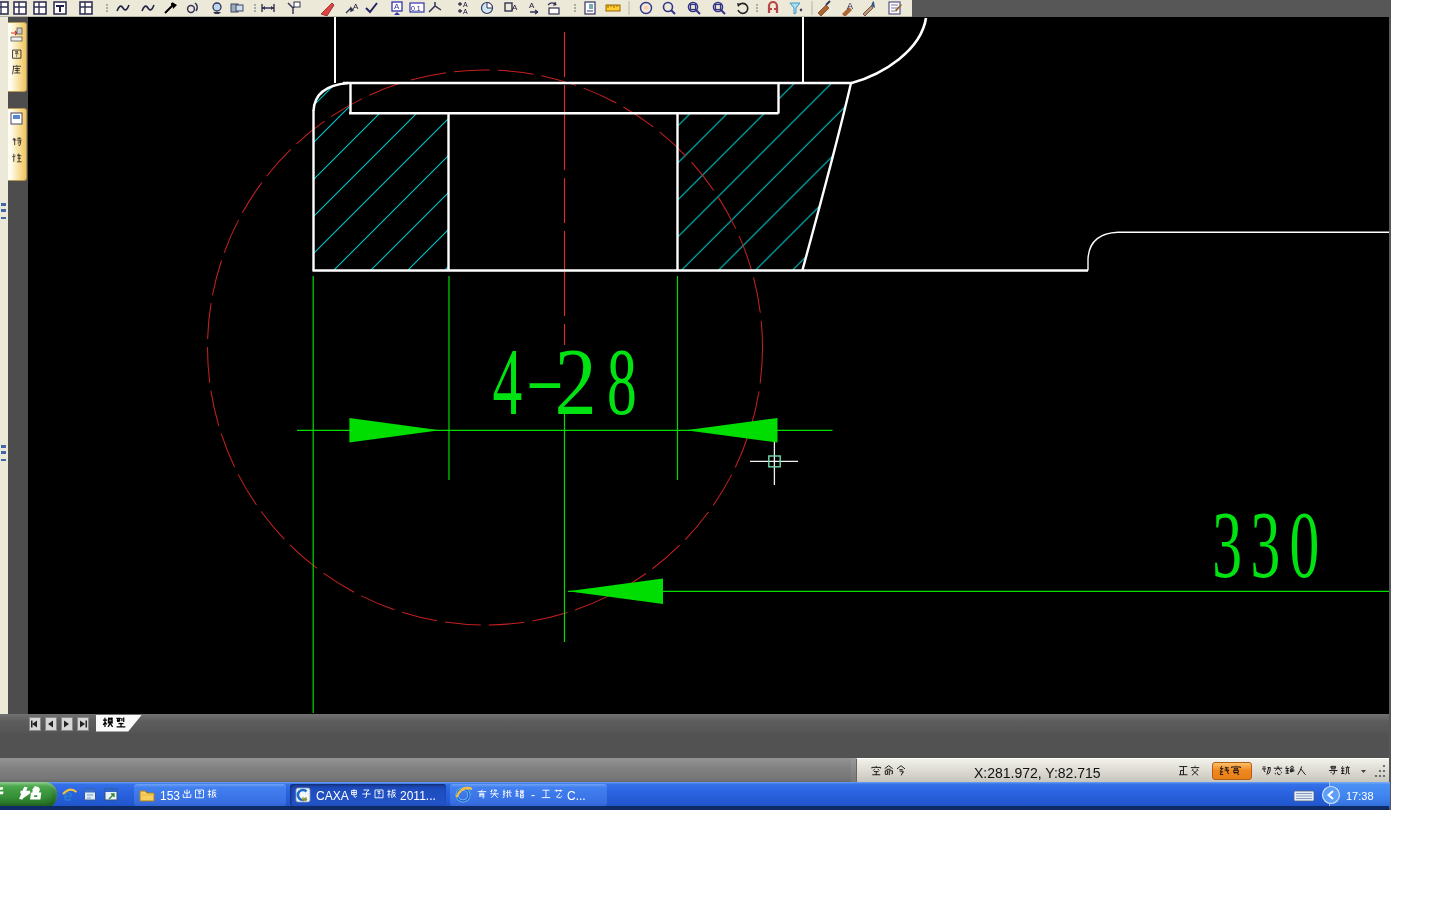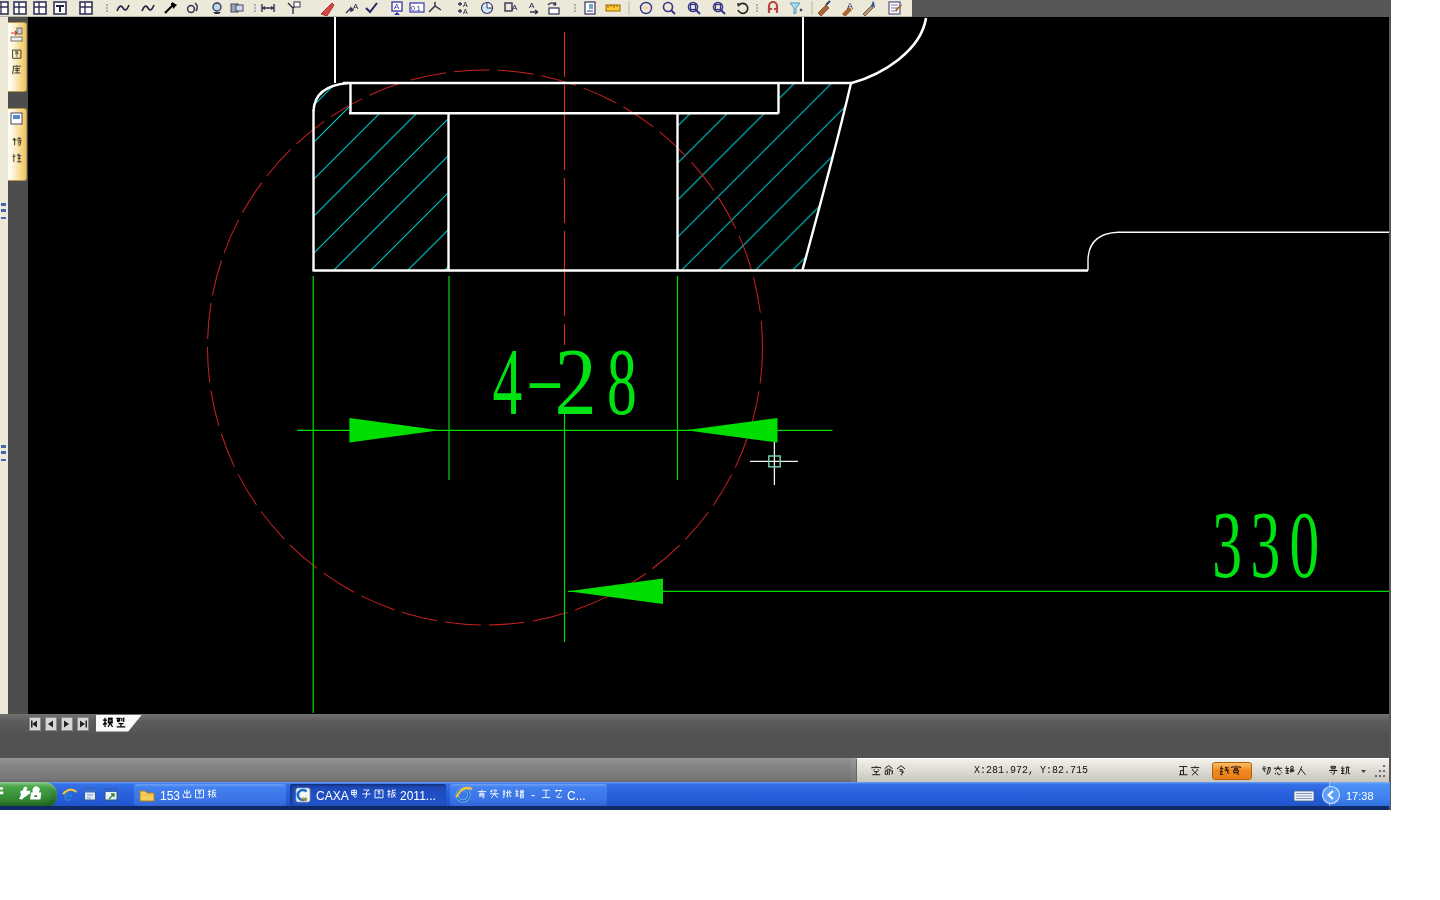--- a/index.html
+++ b/index.html
@@ -453,21 +453,21 @@
       </g>
   </svg>
 </div>
 
 <div class="abs" style="left:0;top:733px;width:1389px;height:25px;background:#525252"></div>
 
 <div class="abs" style="left:0;top:758px;width:856px;height:24px;background:linear-gradient(#949494,#828282 40%,#777 85%,#6a6a6a);box-sizing:border-box"></div>
 <div class="abs" style="left:851px;top:758px;width:5px;height:24px;background:linear-gradient(#9a9a9a,#777)"></div>
 <div class="abs" id="status" style="left:856px;top:758px;width:533px;height:24px;background:linear-gradient(#f2f1ea,#c8c5bc);border-top:1px solid #fff;border-left:1px solid #666;box-sizing:border-box">
   <div class="abs" style="left:355px;top:2.5px;width:39.5px;height:18px;background:linear-gradient(#ffc06a,#f08820 45%,#e87f18);border:1px solid #b06010;border-radius:3px;box-sizing:border-box"></div>
-  <span class="abs" style="left:117px;top:6px;font-family:Liberation Mono, monospace;font-size:10px;color:#111">X:281.972, Y:82.715</span>
+  <span class="abs" style="left:117px;top:6px;font-family:Liberation Sans, sans-serif;font-size:14px;color:#111">X:281.972, Y:82.715</span>
   <svg class="abs" width="533" height="24" style="left:0;top:0" color="#111" stroke-width="9">
     <g transform="translate(14,6.5) scale(0.105)">
         <use href="#g空"></use>
         <use href="#g命" x="118"></use>
         <use href="#g令" x="236"></use>
       </g>
     <g transform="translate(321,6.5) scale(0.105)">
         <use href="#g正"></use>
         <use href="#g交" x="112"></use>
       </g>

